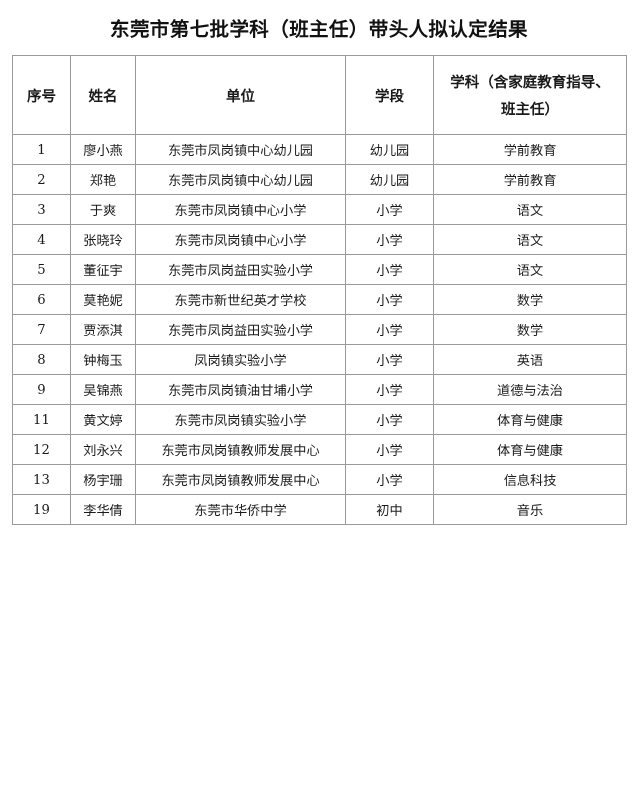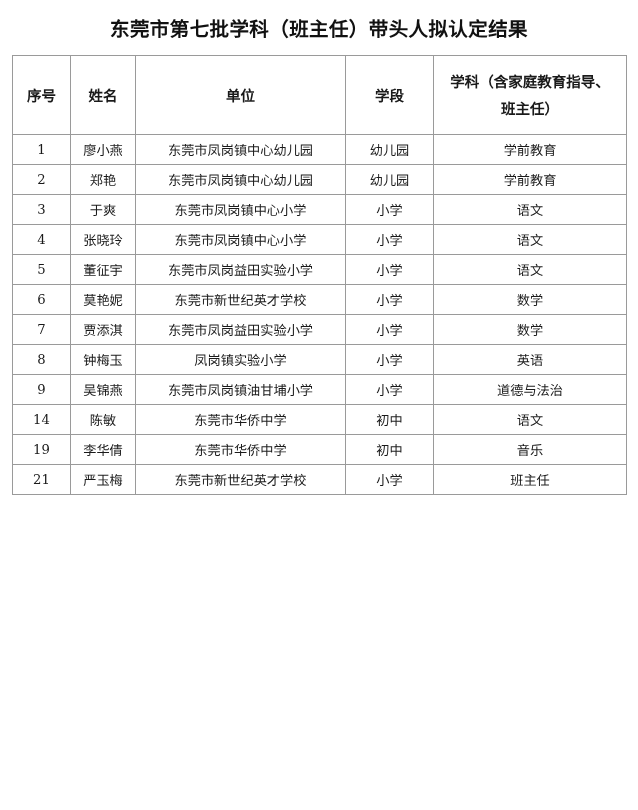--- a/index.html
+++ b/index.html
@@ -178,37 +178,44 @@
             <td class="cell-subject">英语</td>
           </tr>
           <tr>
             <td class="cell-index">9</td>
             <td class="cell-name">吴锦燕</td>
             <td class="cell-unit">东莞市凤岗镇油甘埔小学</td>
             <td class="cell-stage">小学</td>
             <td class="cell-subject">道德与法治</td>
           </tr>
           <tr>
-            <td class="cell-index">14</td>
-            <td class="cell-name">陈敏</td>
-            <td class="cell-unit">东莞市华侨中学</td>
-            <td class="cell-stage">初中</td>
-            <td class="cell-subject">语文</td>
+            <td class="cell-index">11</td>
+            <td class="cell-name">黄文婷</td>
+            <td class="cell-unit">东莞市凤岗镇实验小学</td>
+            <td class="cell-stage">小学</td>
+            <td class="cell-subject">体育与健康</td>
+          </tr>
+          <tr>
+            <td class="cell-index">12</td>
+            <td class="cell-name">刘永兴</td>
+            <td class="cell-unit">东莞市凤岗镇教师发展中心</td>
+            <td class="cell-stage">小学</td>
+            <td class="cell-subject">体育与健康</td>
+          </tr>
+          <tr>
+            <td class="cell-index">13</td>
+            <td class="cell-name">杨宇珊</td>
+            <td class="cell-unit">东莞市凤岗镇教师发展中心</td>
+            <td class="cell-stage">小学</td>
+            <td class="cell-subject">信息科技</td>
           </tr>
           <tr>
             <td class="cell-index">19</td>
             <td class="cell-name">李华倩</td>
             <td class="cell-unit">东莞市华侨中学</td>
             <td class="cell-stage">初中</td>
             <td class="cell-subject">音乐</td>
           </tr>
-          <tr>
-            <td class="cell-index">21</td>
-            <td class="cell-name">严玉梅</td>
-            <td class="cell-unit">东莞市新世纪英才学校</td>
-            <td class="cell-stage">小学</td>
-            <td class="cell-subject">班主任</td>
-          </tr>
         </tbody>
     </table>
   </div>
 
 </div>
 
 </body></html>

